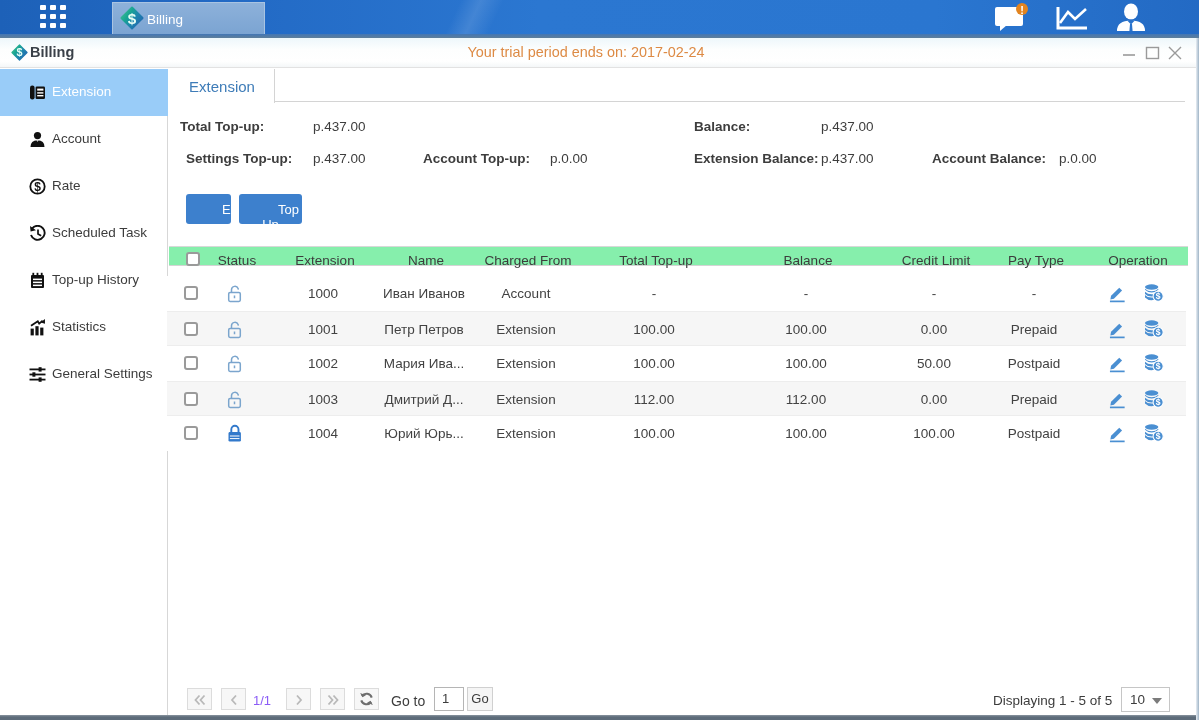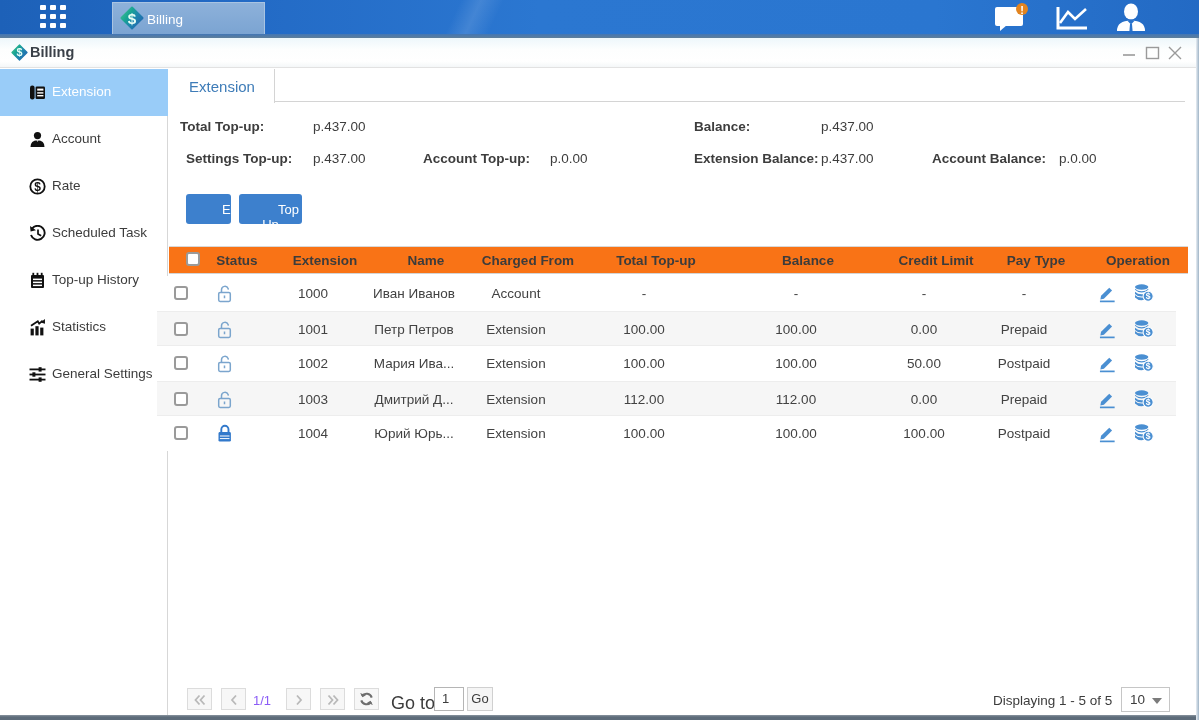--- a/index.html
+++ b/index.html
@@ -37,33 +37,33 @@
 #tabstrip { left:169px; top:69px; width:1016px; height:33px; border-bottom:1px solid #d4d4d4; background:#fff; }
 #acttab { left:169px; top:69px; width:106px; height:34px; background:#fff; border-right:1px solid #d4d4d4; }
 #acttab span { position:absolute; left:0; width:106px; top:9px; text-align:center; font-size:15px; color:#3e7cb8; }
 
 .slabel { font-weight:bold; font-size:13.5px; color:#3d3d3d; position:absolute; }
 .sval { font-size:13.5px; color:#3d3d3d; position:absolute; }
 
 .btn { position:absolute; top:194px; height:30px; background:#3d80cd; color:#fff;
   font-size:13px; text-align:center; border-radius:3px; }
 .btn span { position:relative; top:8px;margin-left:36px; }
-.hdr { position:absolute; left:169px; top:246px; width:1019px; height:28px; border-top:1px solid #d8d8d8; border-bottom:1px solid #d4d4d4; background:#f97316;font-weight:bold; }
+.hdr { position:absolute; left:169px; top:246px; width:1019px; height:20px; border-top:1px solid #d8d8d8; border-bottom:1px solid #d4d4d4; background:#86efac; }
 .hcell { position:absolute; top:6px; transform:translateX(-50%); font-size:13.5px; color:#3c3c3c; white-space:nowrap; }
-.row { position:absolute; left:157px; width:1019px; height:35px; background:#fff; }
+.row { position:absolute; left:167px; width:1019px; height:35px; background:#fff; }
 .row.alt { background:#f6f6f6; border-top:1px solid #ededed; border-bottom:1px solid #ededed; }
 .cell { position:absolute; top:10px; transform:translateX(-50%); font-size:13.5px; color:#424242; white-space:nowrap; }
 .cico { position:absolute; transform:translateX(-50%); }
 .cb { position:absolute; left:186px; width:14px; height:14px; border:2px solid #9a9a9a; border-radius:3px; background:#fff; }
 
 
 .pbtn { position:absolute; top:688px; width:25px; height:22px; background:#f7f7f7; border:1px solid #dcdcdc;
   text-align:center; color:#b5b5b5; font-size:14px; line-height:20px; }
 #pgtext { position:absolute; top:693px; left:253px; font-size:13px; color:#8b5cf6; }
-#goto { position:absolute; top:693px; left:391px; font-size:18px; color:#3c3c3c; }
+#goto { position:absolute; top:693px; left:391px; font-size:14px; color:#3c3c3c; }
 #gotoinput { position:absolute; top:687px; left:434px; width:30px; height:24px; border:1px solid #b5b5b5; background:#fff; font-size:13px; text-align:left; padding-left:7px; line-height:22px; color:#3c3c3c; }
 #gobtn { position:absolute; top:687px; left:467px; width:26px; height:24px; background:#f5f5f5; border:1px solid #d0d0d0; text-align:center; font-size:13px; color:#3c3c3c; line-height:22px; }
 #disp { position:absolute; top:693px; left:993px; font-size:13.5px; color:#3c3c3c; }
 #psize { position:absolute; top:687px; left:1121px; width:49px; height:25px; border:1px solid #c6c6c6; background:#fff; }
 #psize span { position:absolute; left:8px; top:4px; font-size:13.5px; color:#3c3c3c; }
 #psize .car { position:absolute; right:7px; top:10px; width:0; height:0; border-left:5px solid transparent; border-right:5px solid transparent; border-top:6px solid #7b7b7b; }
 
 #botbar { left:0; top:715px; width:1199px; height:5px; background:linear-gradient(180deg,#8a95a0,#5d6c7a 40%,#5d6c7a); }
 #rightedge { left:1196px; top:38px; width:3px; height:685px; background:linear-gradient(90deg,#e8eef4,#9fb4c6); }
 </style>
@@ -129,20 +129,21 @@
       <stop offset="0" stop-color="#40c28e"></stop>
           <stop offset="0.33" stop-color="#18a394"></stop>
           <stop offset="0.58" stop-color="#1e87ad"></stop>
           <stop offset="1" stop-color="#2163ae"></stop>
     </linearGradient>
       </defs>
     <path d="M13 1.5 L24.5 13 L13 24.5 L1.5 13 Z" fill="url(#dg2)" stroke="url(#dg2)" stroke-width="2" stroke-linejoin="round"></path>
     <text x="13" y="19" text-anchor="middle" font-size="16.5" font-weight="bold" fill="#e8fff6" font-family="Liberation Sans, sans-serif">$</text>
   </svg>
   <div class="name">Billing</div>
+  <div id="trial">Your trial period ends on: 2017-02-24</div>
   <svg style="position:absolute;left:1122px;top:8px" width="66" height="14" viewBox="0 0 66 14">
     <line x1="1" y1="9" x2="13" y2="9" stroke="#9a9a9a" stroke-width="1.6"></line>
     <rect x="24.5" y="1.5" width="12" height="11" fill="none" stroke="#9a9a9a" stroke-width="1.4"></rect>
     <path d="M47 1 L59 13 M59 1 L47 13" stroke="#9a9a9a" stroke-width="1.4"></path>
   </svg>
 </div>
 
 <div class="abs" id="sidebar"></div>
 <div id="menu">
     <div class="sitem sel" style="top:69px">

